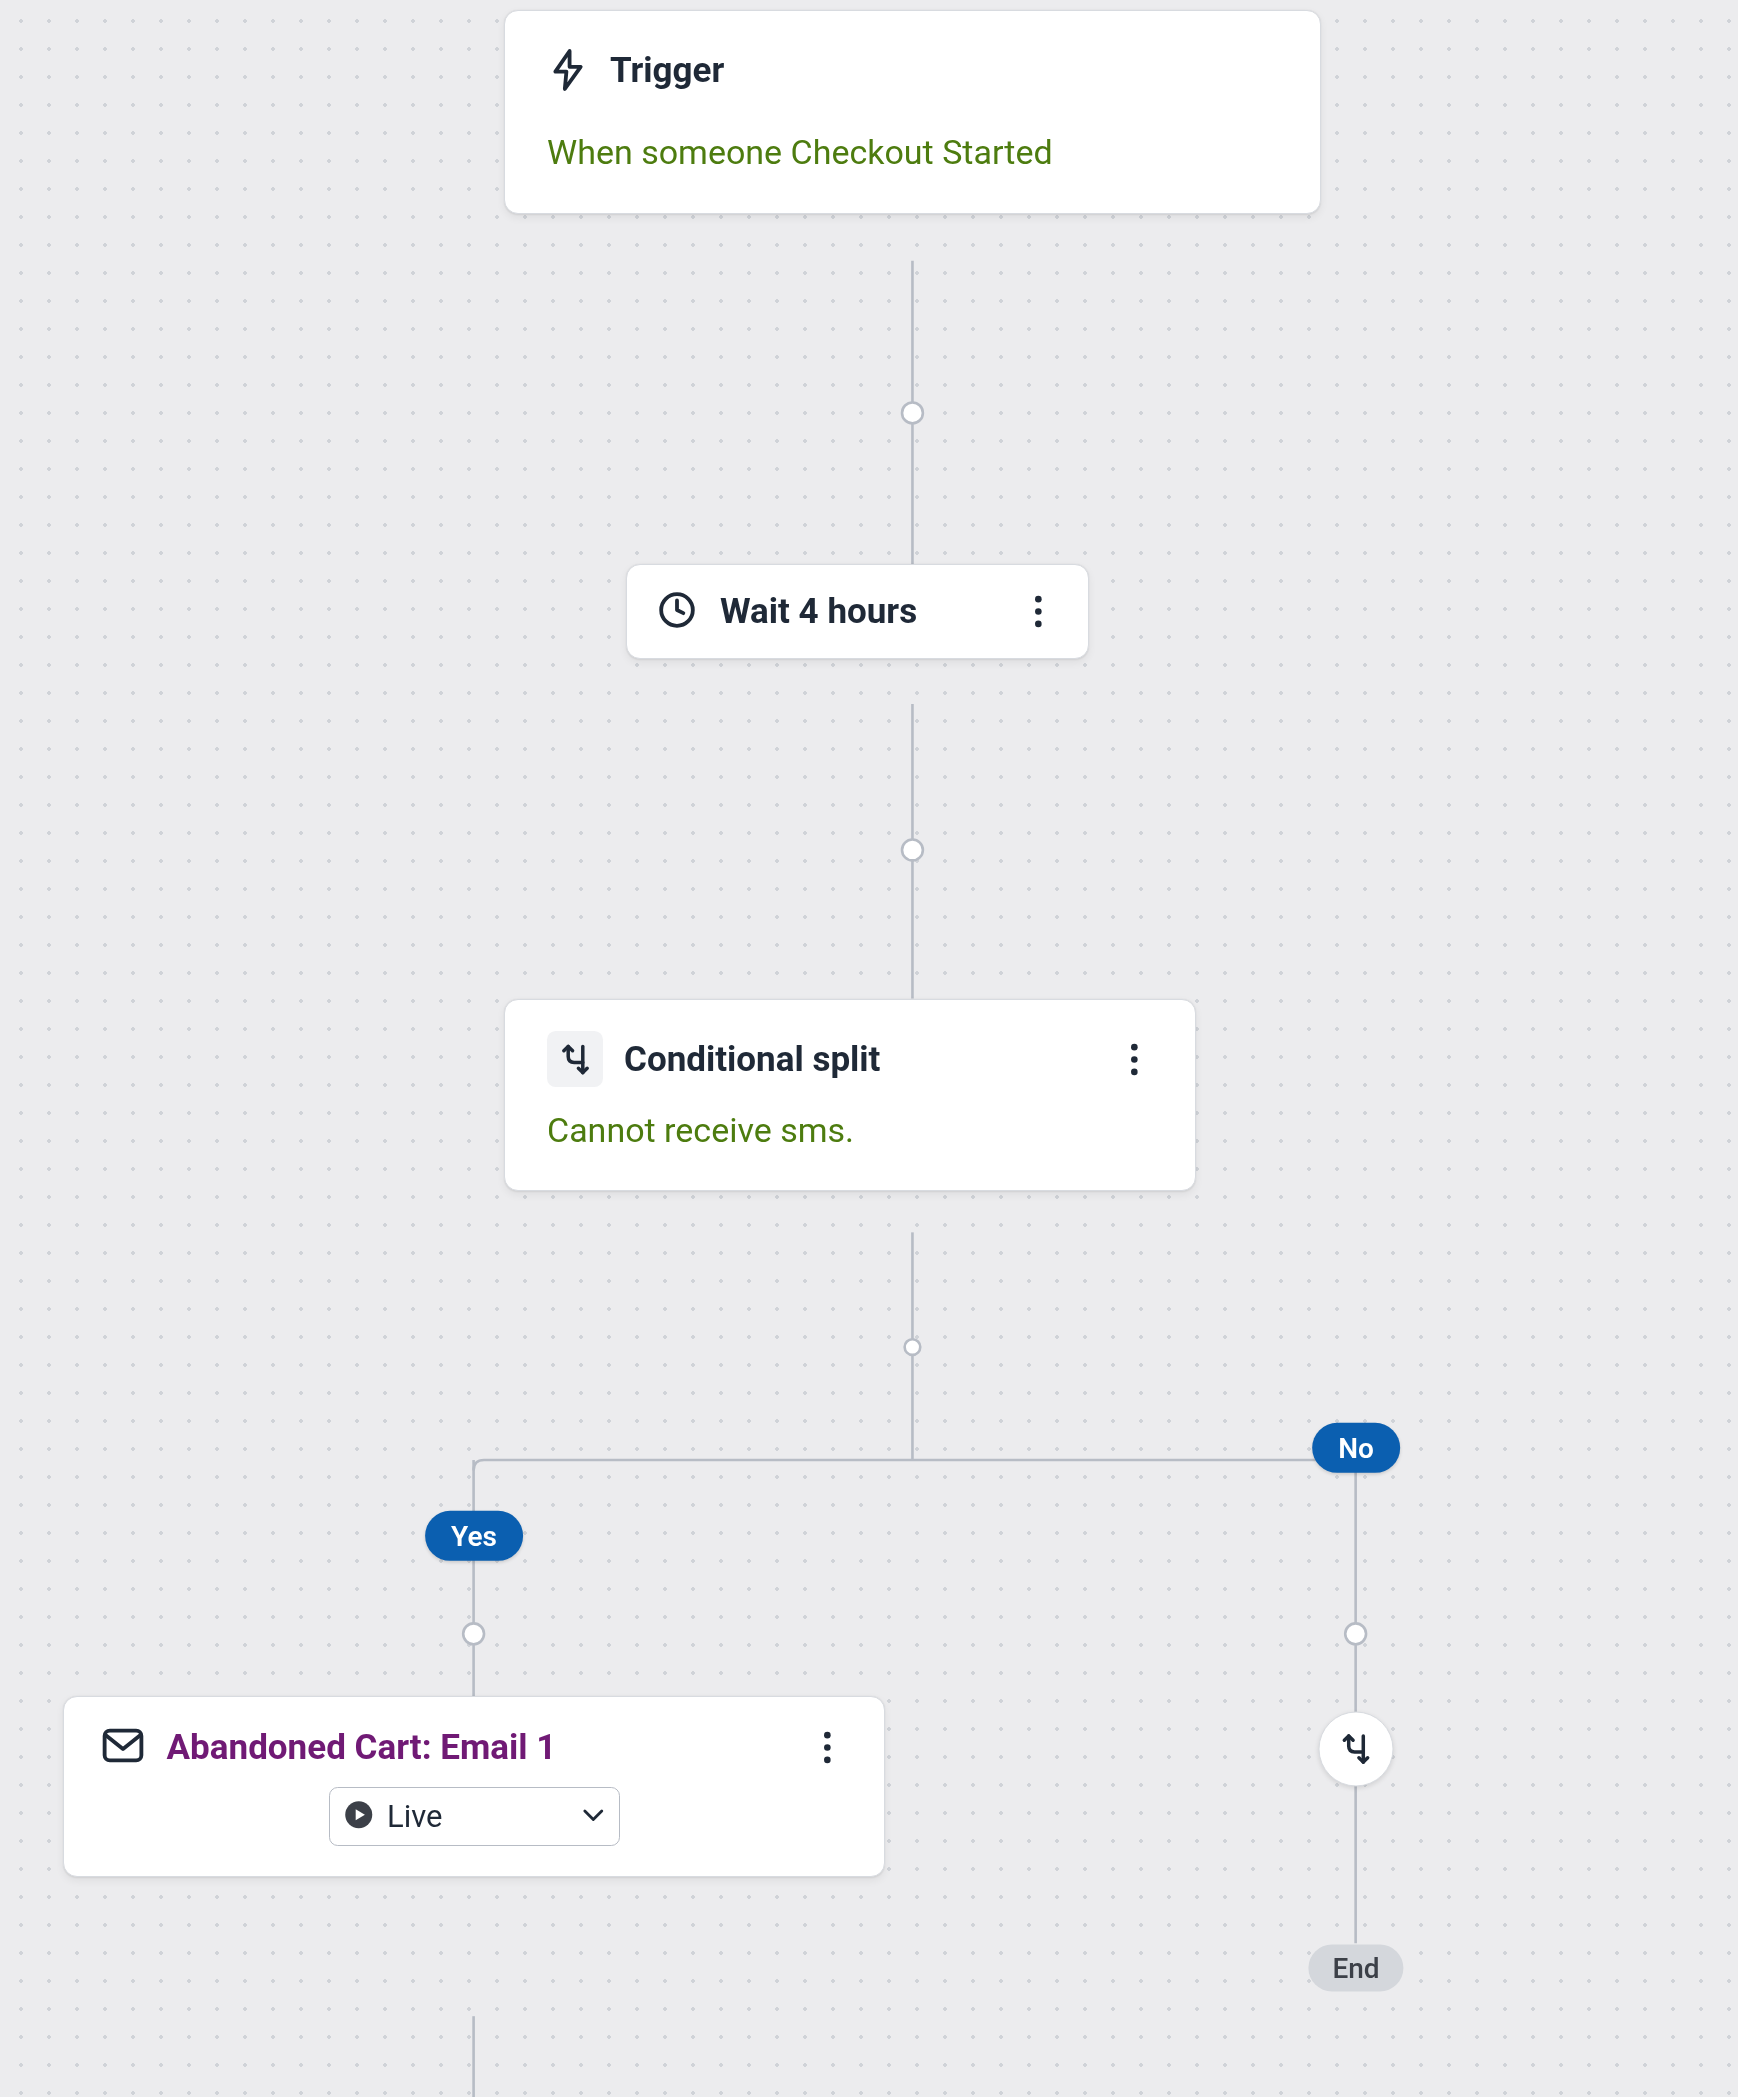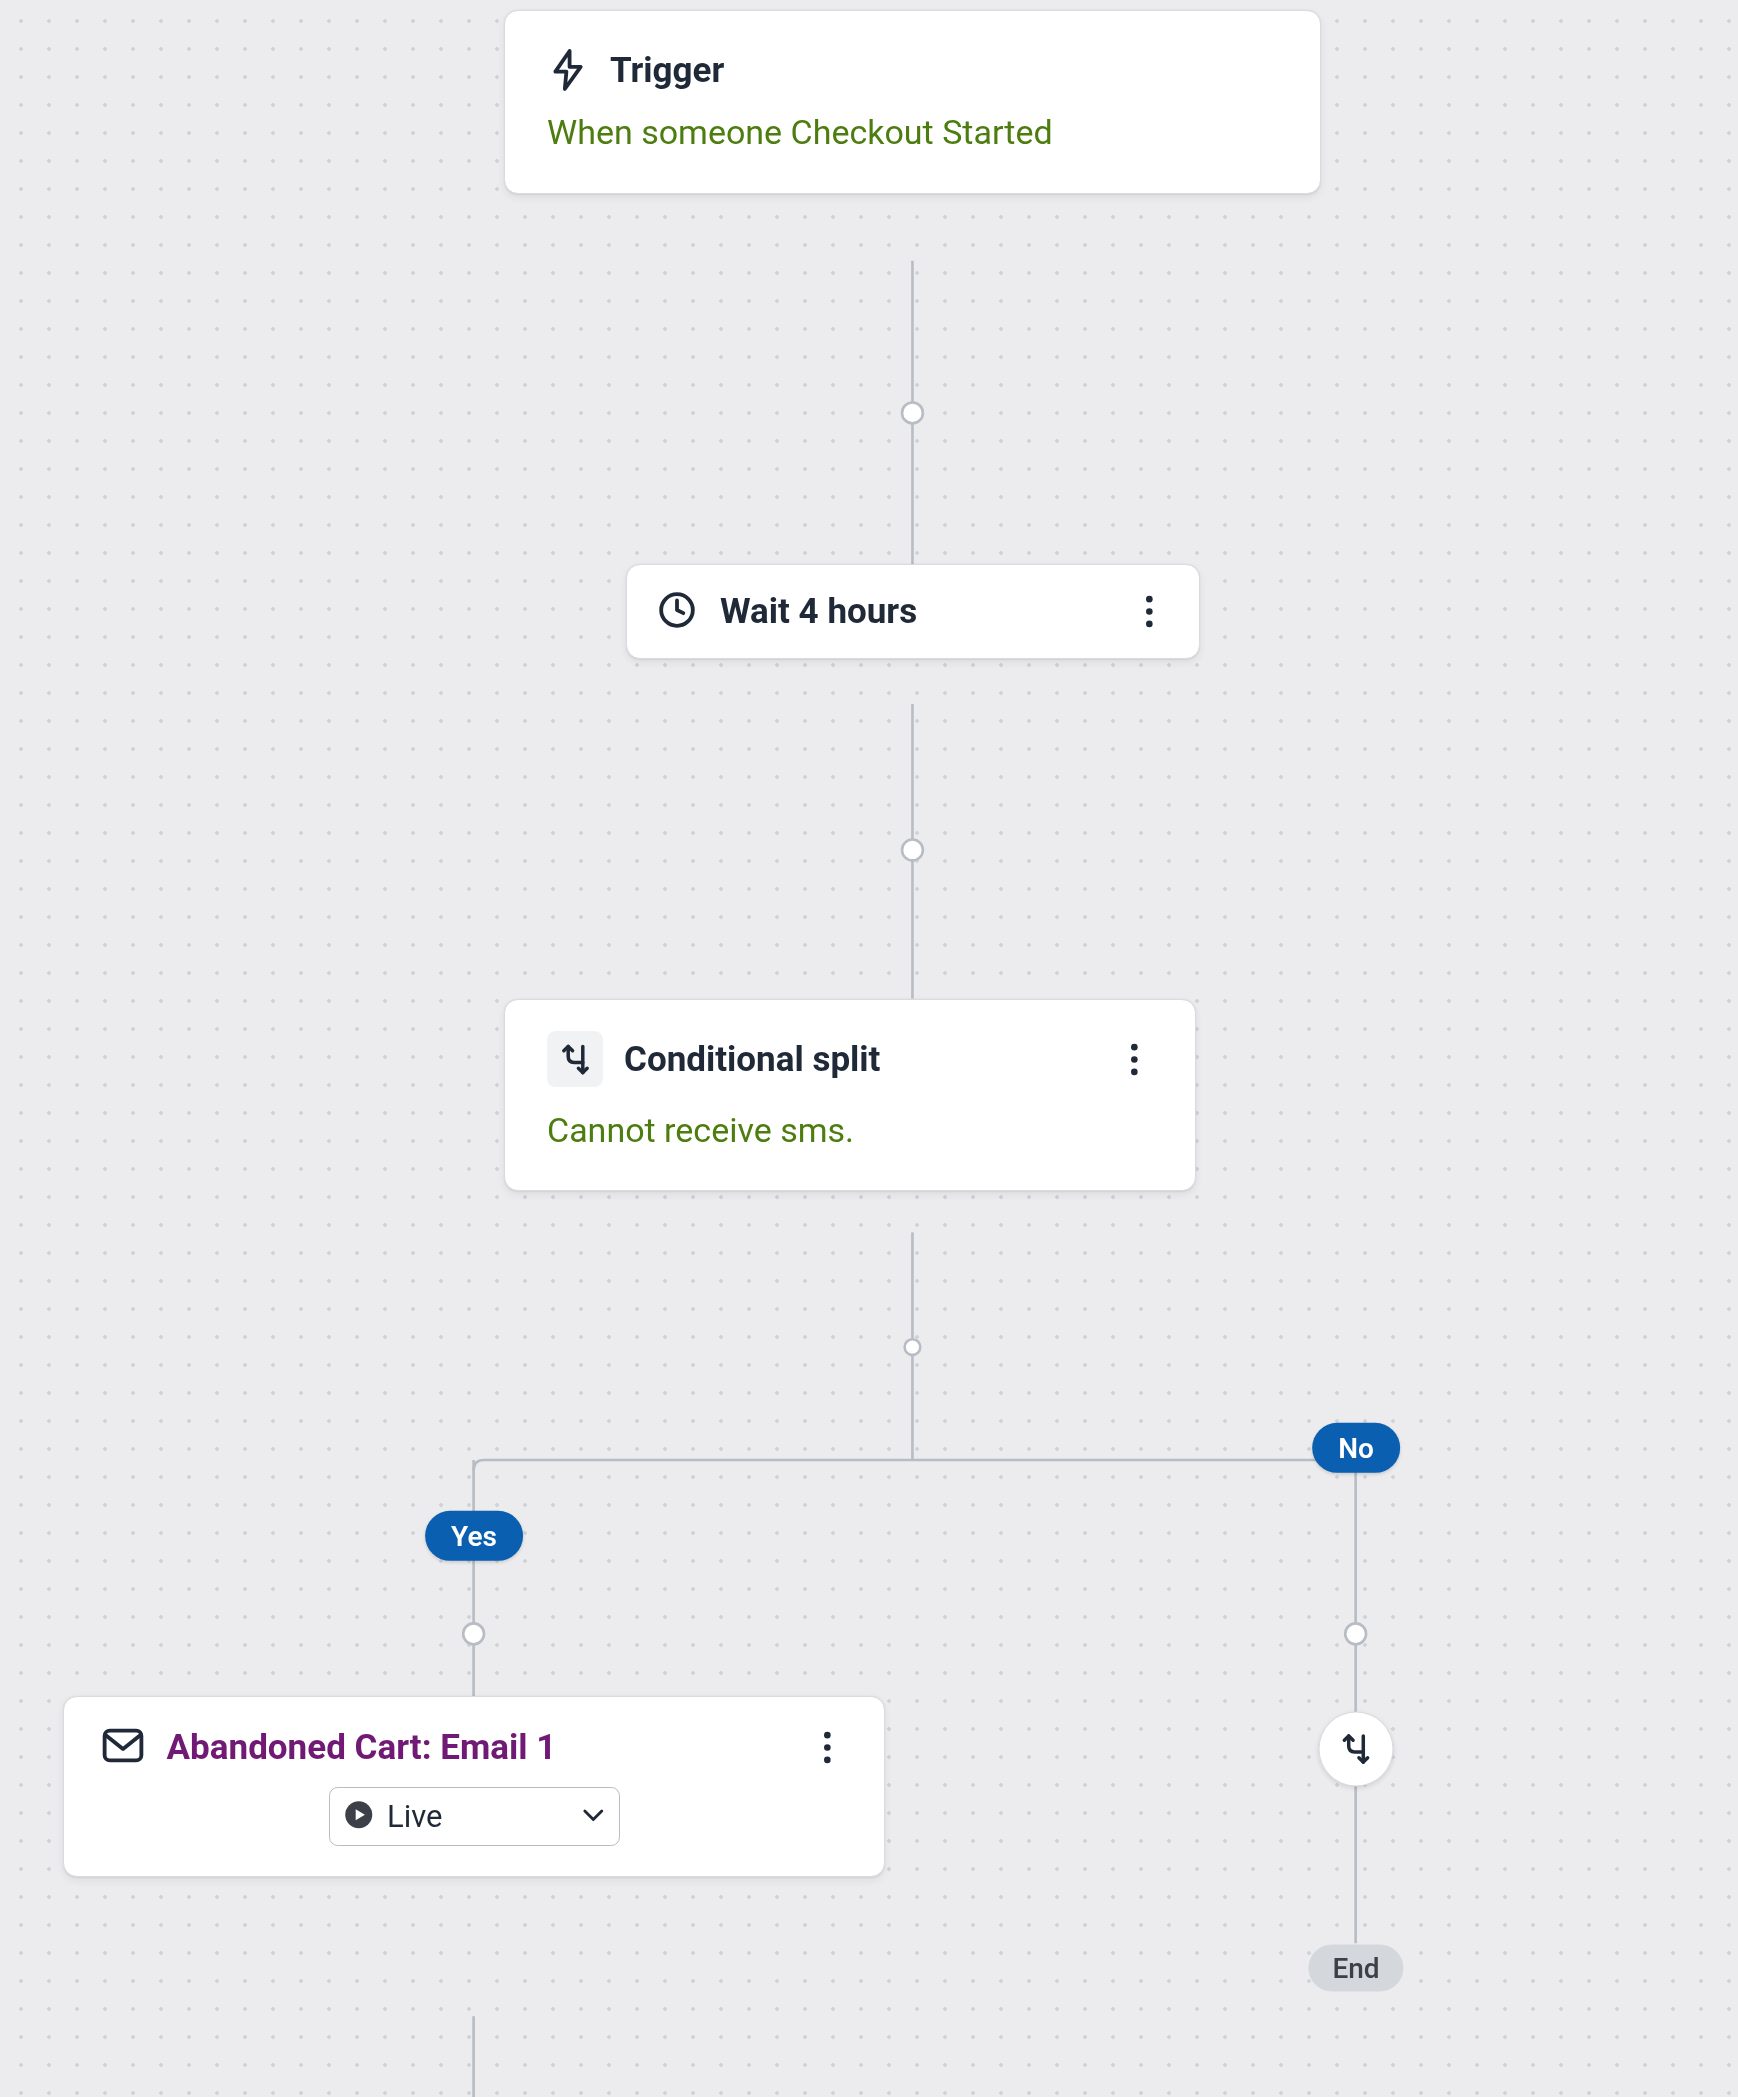--- a/index.html
+++ b/index.html
@@ -47,21 +47,21 @@
   .trigger-card {
     left: 504px;
     top: 10.4px;
     width: 817px;
     padding: 31px 42px 38px 42px;
   }
   .card-header {
     display: flex;
     align-items: center;
     gap: 21px;
-    margin-bottom: 12px;
+    margin-bottom: 32px;
   }
   .card-header .icon-wrap {
     width: 56px;
     height: 56px;
     display: flex;
     align-items: center;
     justify-content: center;
     border-radius: 8.7px;
     background: #f1f2f4;
   }
@@ -74,21 +74,21 @@
   .card-desc {
     font-size: 34px;
     color: #4d7c0f;
     line-height: 1.3;
   }
 
   
   .wait-card {
     left: 626px;
     top: 564px;
-    width: 574px;
+    width: 463px;
     padding: 26px 31px;
     display: flex;
     align-items: center;
     justify-content: space-between;
   }
   .wait-left {
     display: flex;
     align-items: center;
     gap: 24px;
   }

